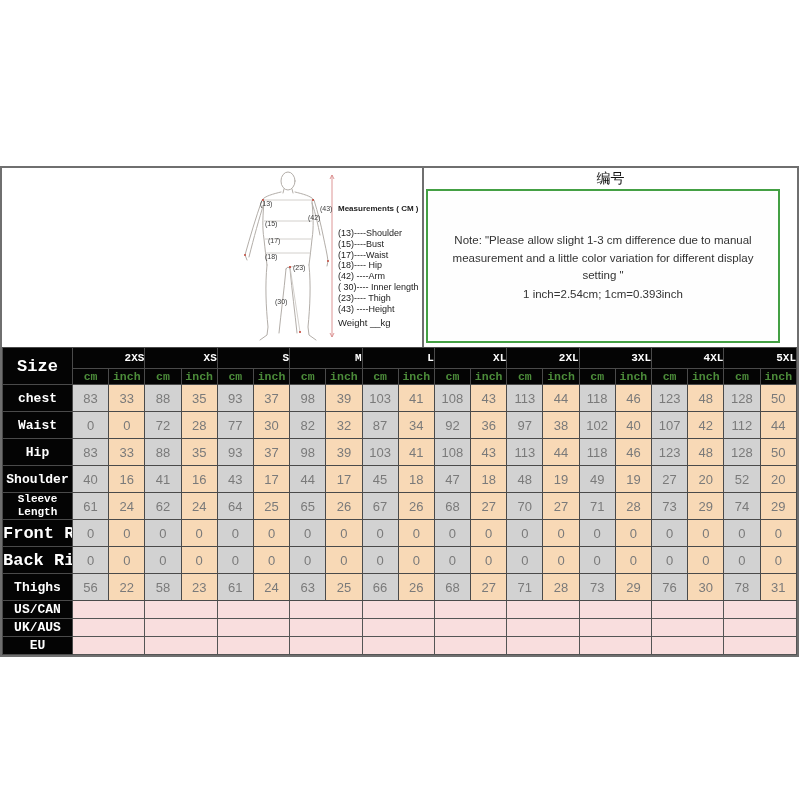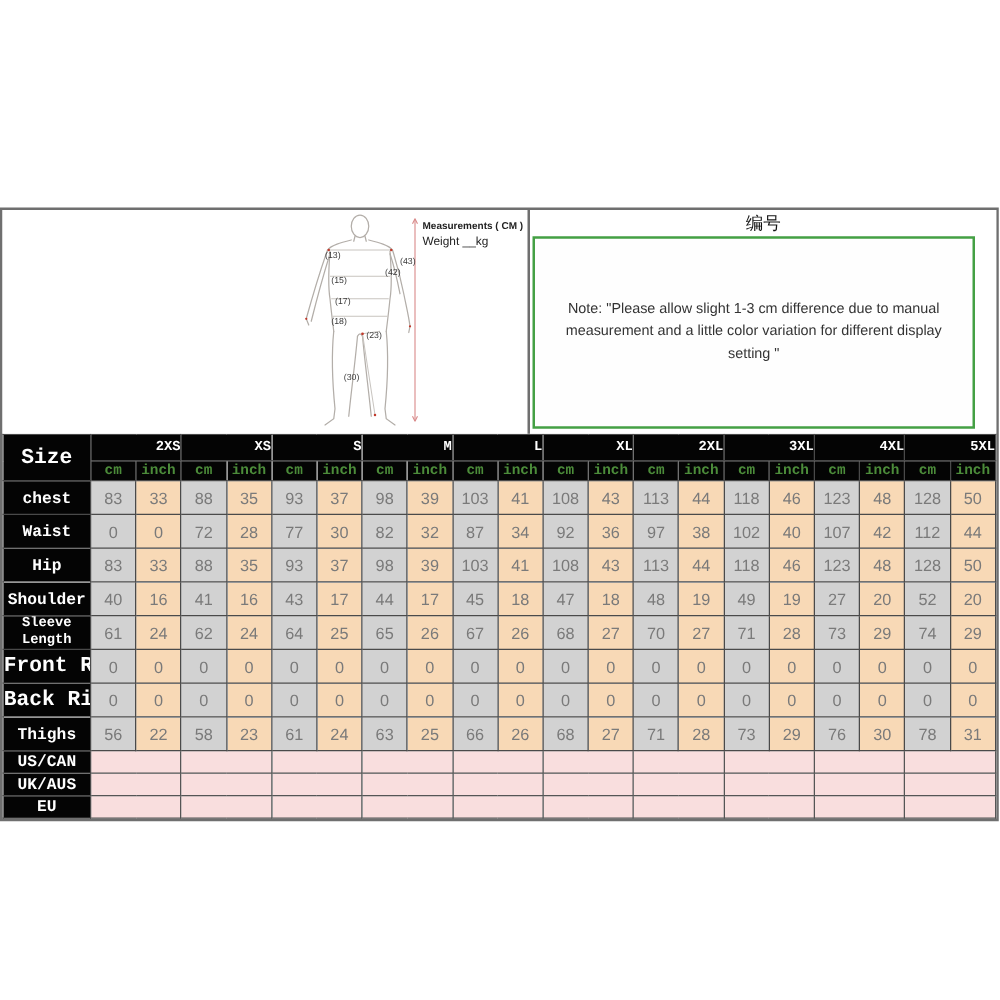--- a/index.html
+++ b/index.html
@@ -11,21 +11,21 @@
     position:absolute; left:0; top:166px; width:795px;
     border:2px solid var(--frame_border,#6f6f6f); background:#fff;
   }
   .top-section { position:relative; height:179px; background:#fff; }
   .divider { position:absolute; left:420px; top:0; height:100%; width:2px;
     background:var(--frame_border,#6f6f6f); }
 
   .figure { position:absolute; left:236px; top:1px; width:100px; height:176px; }
   .figure text { font-family:"Liberation Sans",sans-serif; font-size:7px; fill:#3a3a3a; }
 
-  .legend { position:absolute; left:336px; top:8px; width:88px; }
+  .legend { position:absolute; left:336px; top:36px; width:88px; }
   .legend-title { font-size:8px; font-weight:bold; color:#222; white-space:nowrap; }
   .legend-items { margin-top:15px; }
   .legend-items div { font-size:9px; line-height:10.8px; color:#222; white-space:nowrap; }
   .legend-weight { margin-top:3px; font-size:9.5px; font-weight:normal; color:#222; white-space:nowrap; }
 
   .note-section { position:absolute; left:422px; top:0; right:0; height:100%; }
   .note-title { text-align:center; font-size:14px; font-weight:normal; color:#111; padding-top:2px; }
   .note-box { margin:1px 17px 0 2px; height:150px;
     border:2px solid var(--note_border,#44a044);
     display:flex; flex-direction:column; justify-content:center; background:#fefefe; }
@@ -96,29 +96,40 @@
       <text x="30" y="74">(17)</text>
       <text x="27" y="90">(18)</text>
       <text x="55" y="101">(23)</text>
       <text x="37" y="135">(30)</text>
       <text x="70" y="51">(42)</text>
       <text x="82" y="42">(43)</text>
     </svg>
 
     <div class="legend">
       <div class="legend-title">Measurements ( CM )</div>
+      <div class="legend-items">
+        <div>(13)----Shoulder</div>
+        <div>(15)----Bust</div>
+        <div>(17)----Waist</div>
+        <div>(18)---- Hip</div>
+        <div>(42) ----Arm</div>
+        <div>( 30)---- Inner length</div>
+        <div>(23)---- Thigh</div>
+        <div>(43) ----Height</div>
+      </div>
       <div class="legend-weight">Weight __kg</div>
     </div>
 
     <div class="divider"></div>
 
     <div class="note-section">
       <div class="note-title">编号</div>
       <div class="note-box">
         <p class="note-text">Note: "Please allow slight 1-3 cm difference due to manual measurement and a little color variation for different display setting "</p>
+        <p class="note-conversion">1 inch=2.54cm; 1cm=0.393inch</p>
       </div>
     </div>
 
   </div>
 
   <table class="size-table">
     <colgroup id="cols">
         <col style="width: 70px;">
         <col>
         <col>

